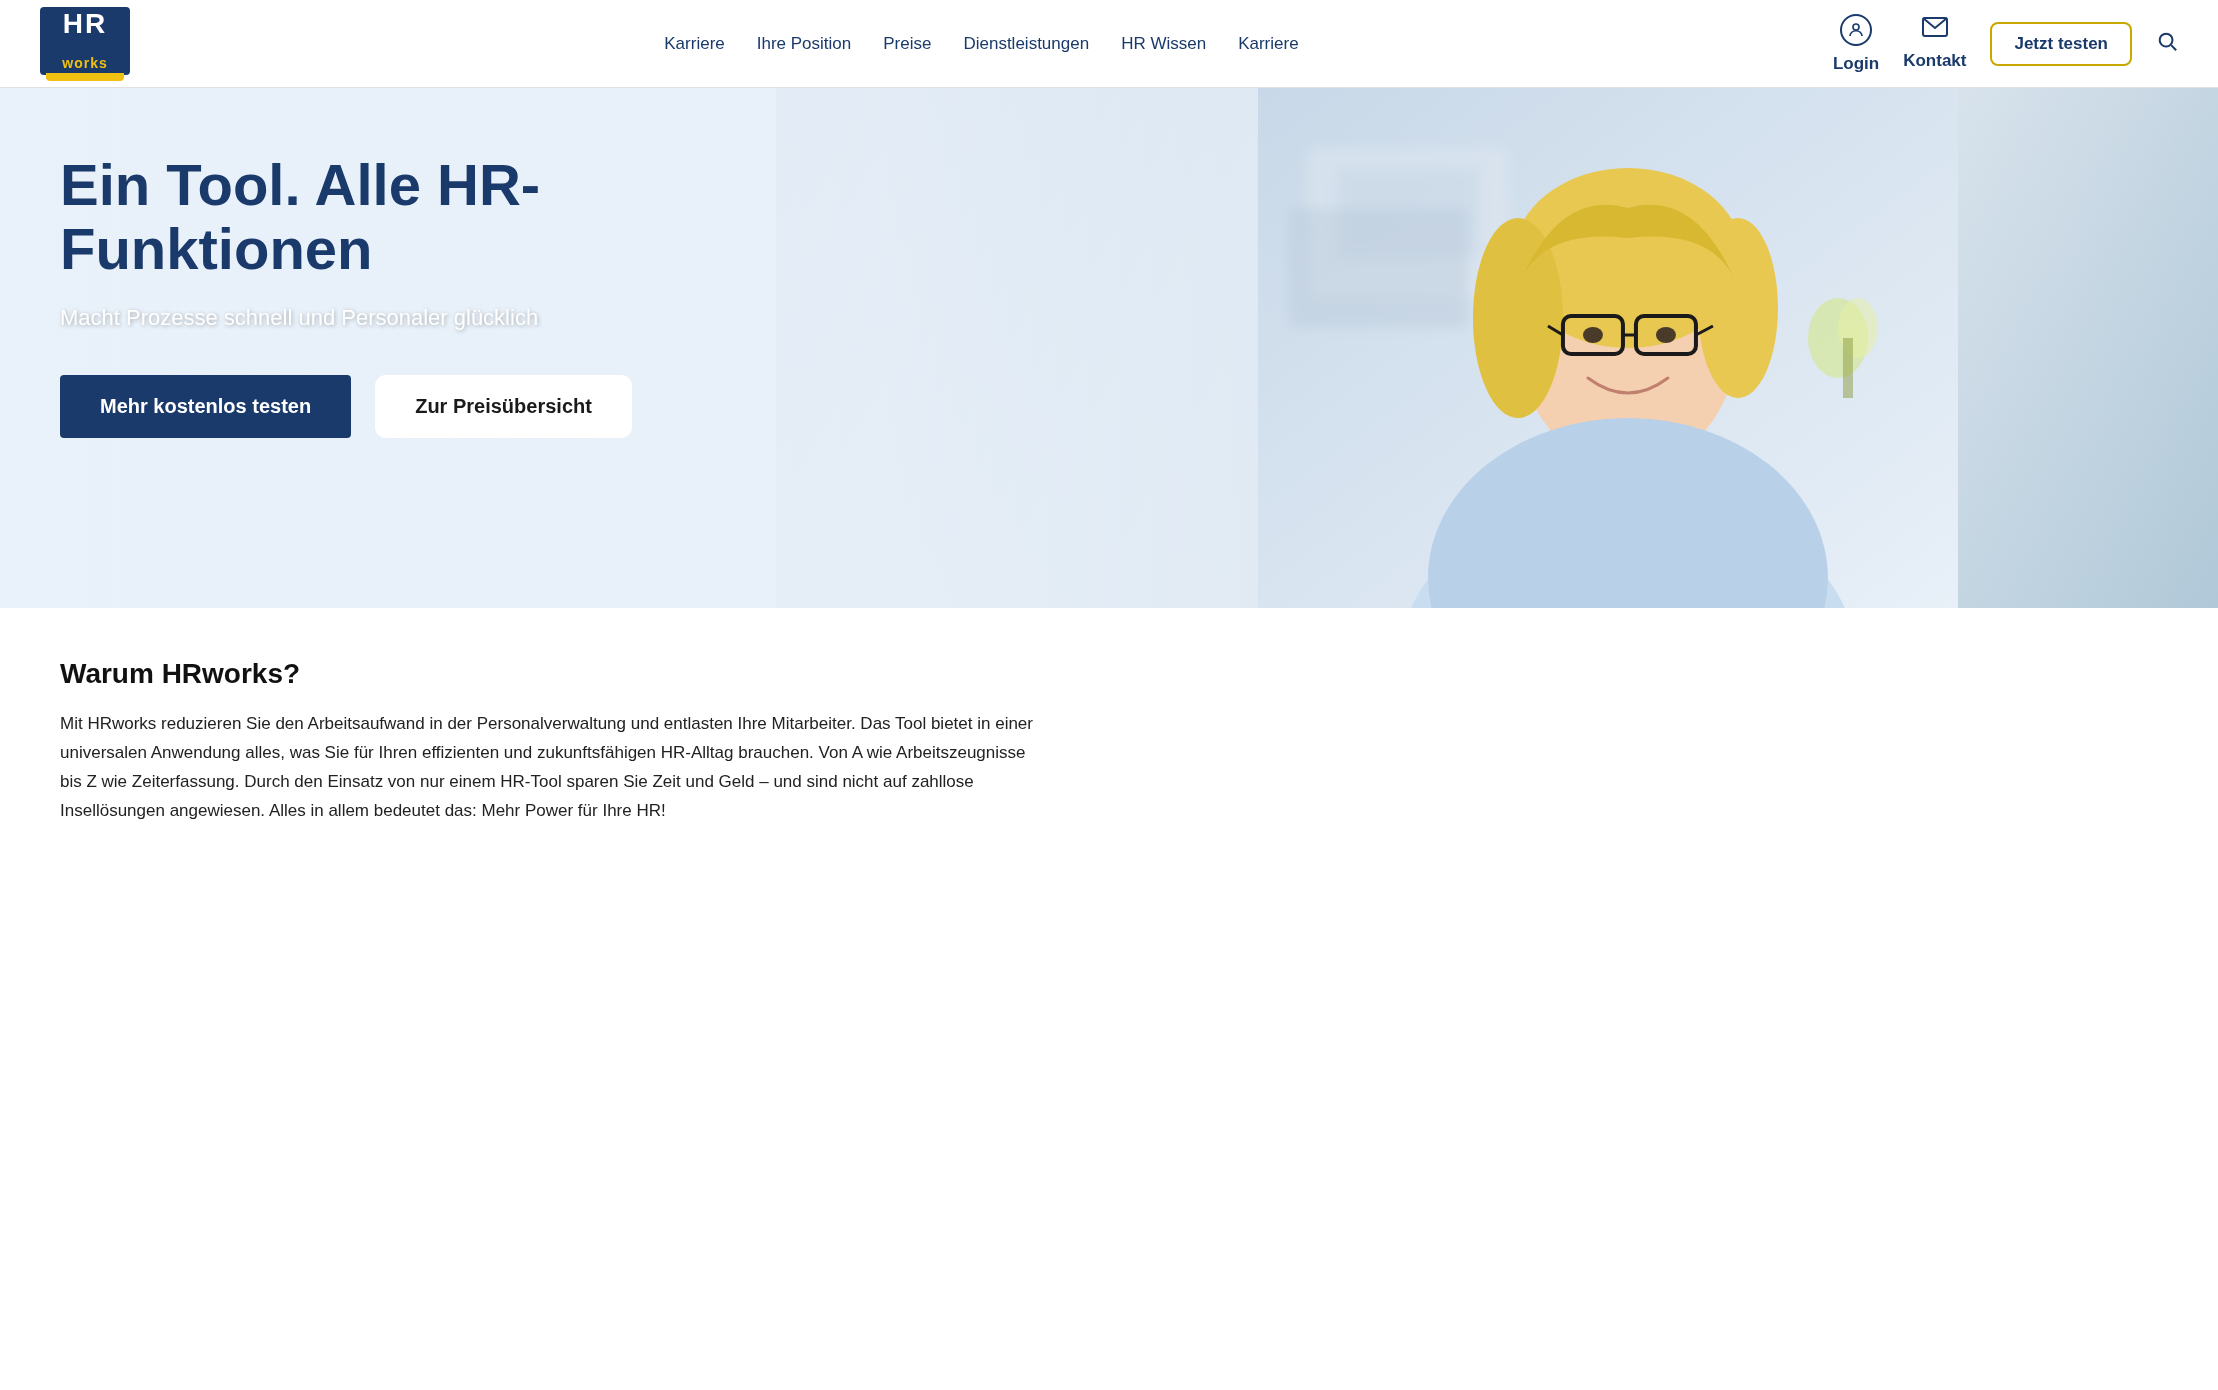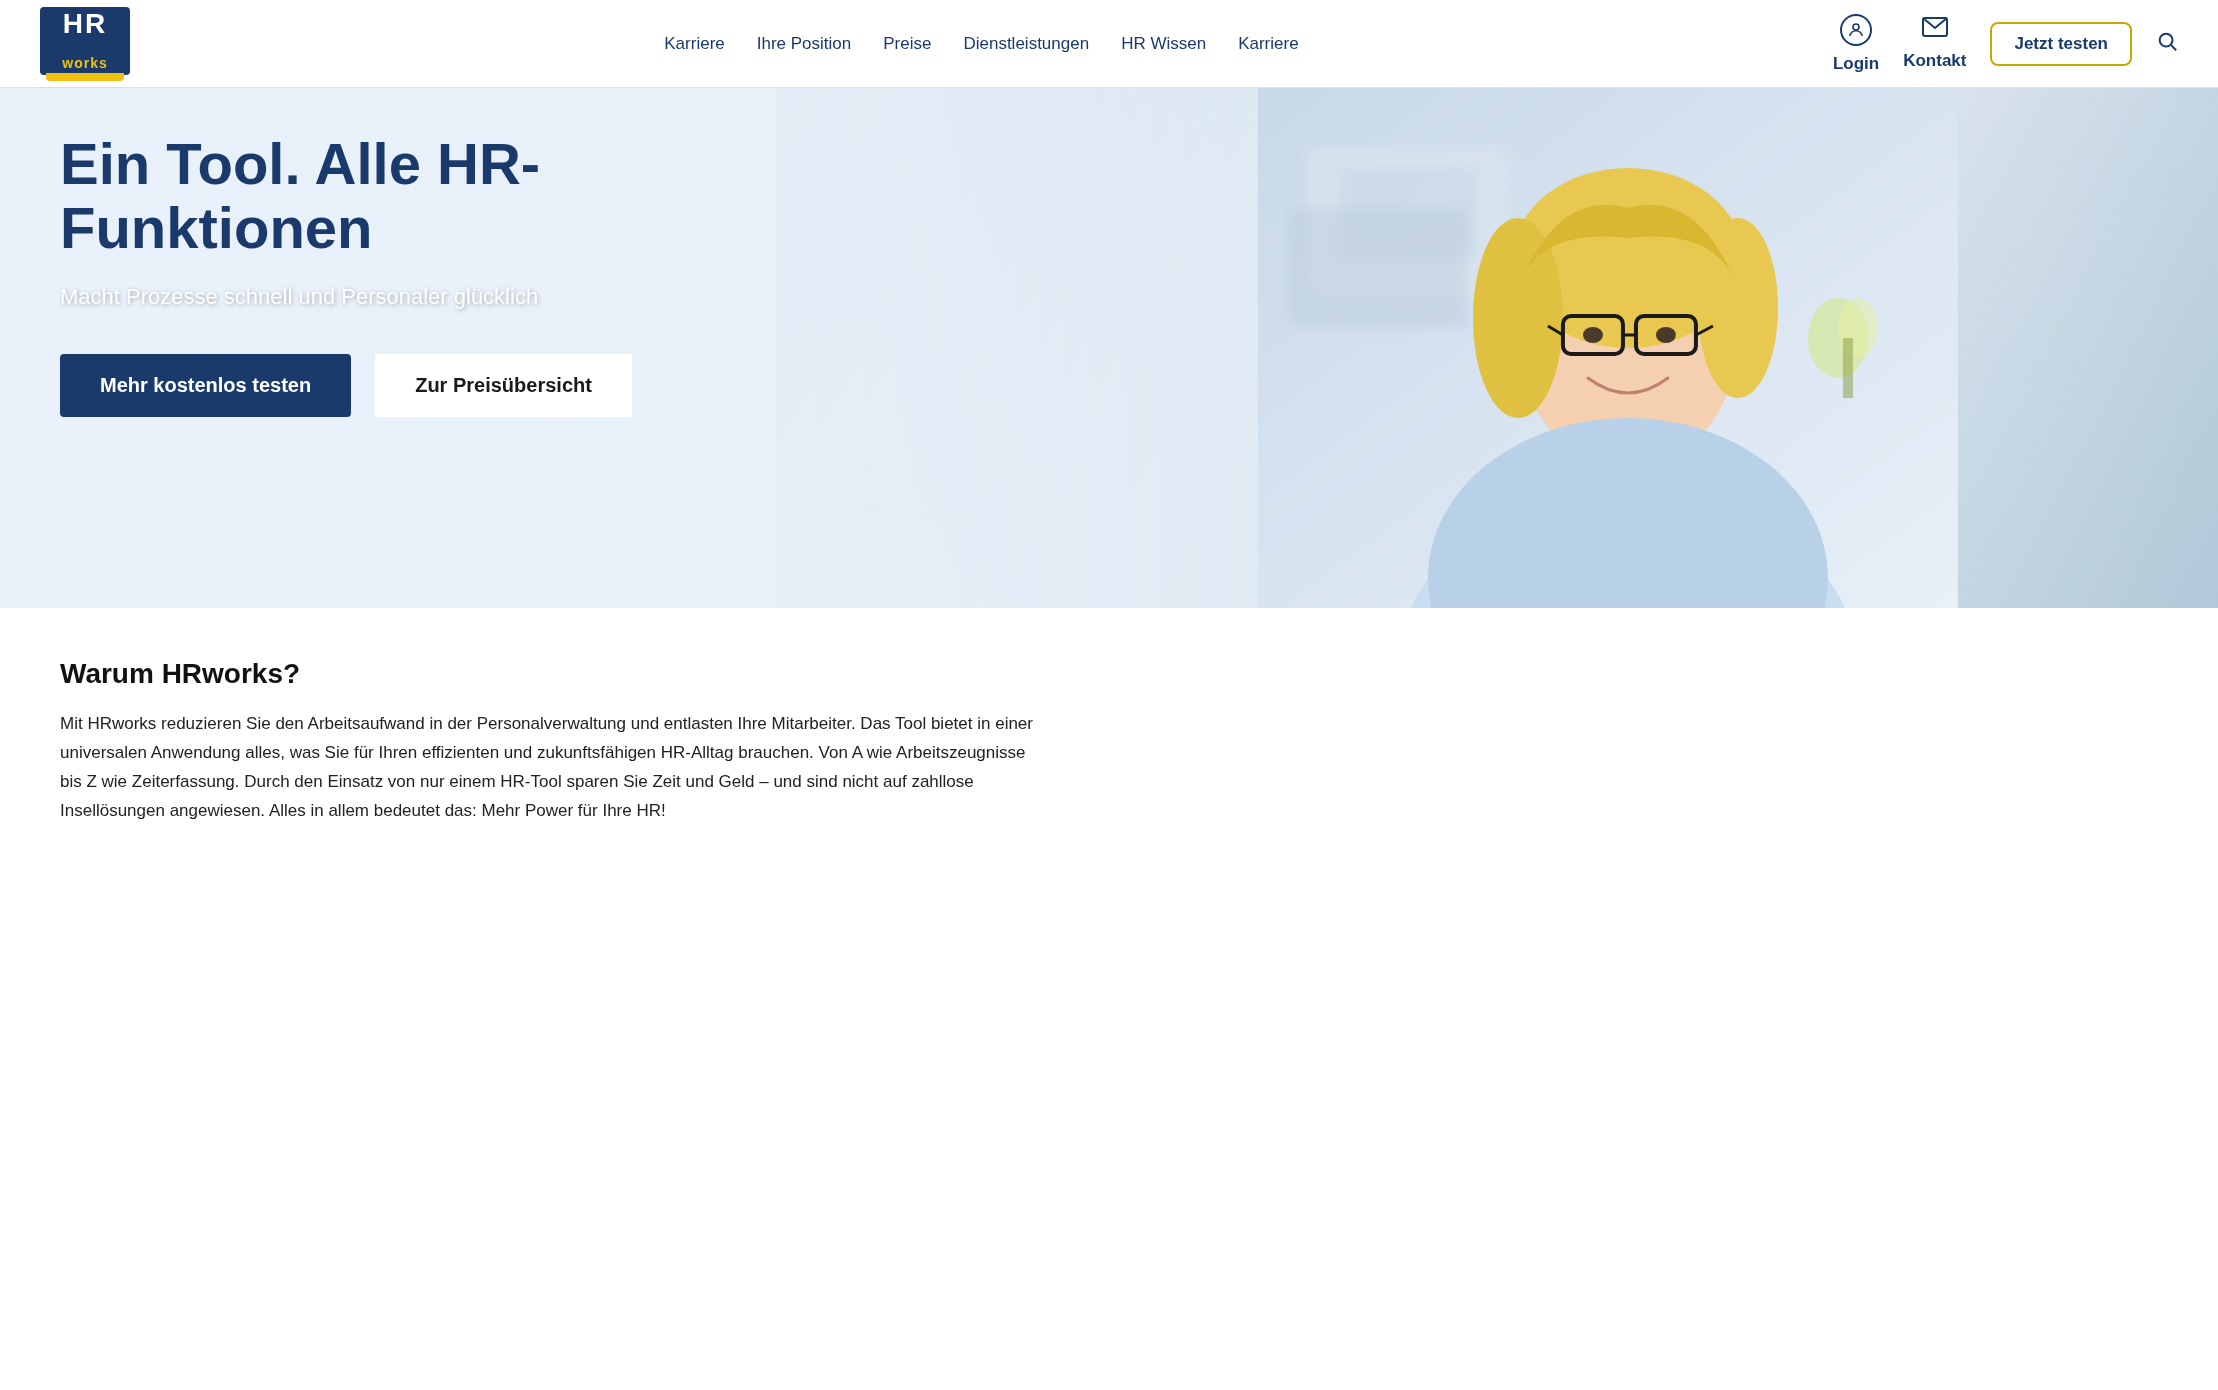--- a/index.html
+++ b/index.html
@@ -146,21 +146,21 @@
       align-items: flex-start;
       justify-content: flex-end;
     }
     .hero-person svg {
       height: 100%;
       width: auto;
     }
     .hero-content {
       position: relative;
       z-index: 2;
-      padding: 44px 0 0 60px;
+      padding: 65px 0 0 60px;
       max-width: 700px;
     }
     .hero-title {
       font-size: 58px;
       font-weight: 800;
       color: #1a3a6b;
       line-height: 1.1;
       margin-bottom: 24px;
     }
     .hero-subtitle {
@@ -184,21 +184,21 @@
       border-radius: 4px;
       cursor: pointer;
     }
     .btn-secondary {
       background: #fff;
       color: #1a1a1a;
       font-size: 20px;
       font-weight: 600;
       padding: 20px 40px;
       border: none;
-      border-radius: 0;
+      border-radius: 11px;
       cursor: pointer;
     }
 
     
     .content-section {
       padding: 50px 60px;
       max-width: 1100px;
     }
     .content-section h2 {
       font-size: 28px;

